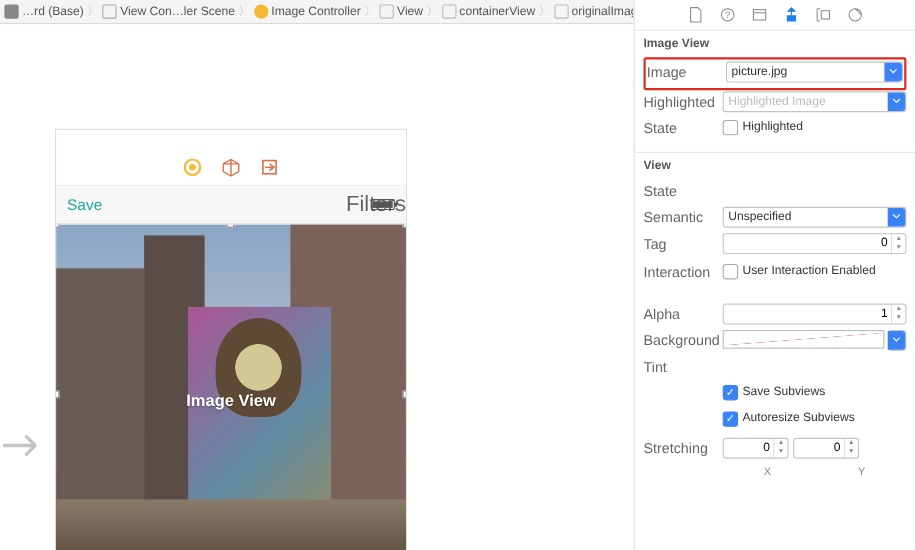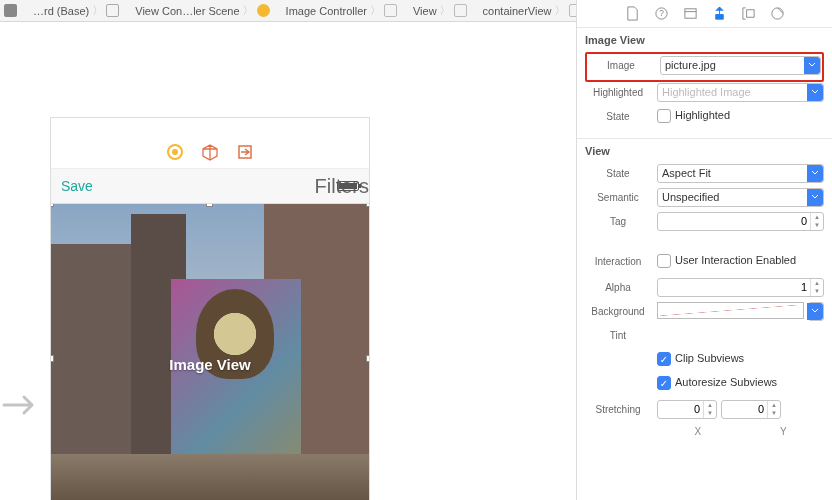--- a/index.html
+++ b/index.html
@@ -1,18 +1,18 @@
 <!DOCTYPE html>
 <html><head>
 <meta charset="utf-8">
 <style>
 *{box-sizing:border-box;margin:0;padding:0;font-family:-apple-system,Helvetica,Arial,sans-serif}
 body{width:832px;height:500px;background:#fff;overflow:hidden;position:relative;font-size:11px;color:#333}
 .crumbs{height:22px;border-bottom:1px solid #d8d8d8;display:flex;align-items:center;padding:0 4px;background:#f4f4f4;width:576px}
-.crumbs .ci{display:flex;align-items:center;gap:16px;white-space:nowrap;color:#555}
+.crumbs .ci{display:flex;align-items:center;gap:3px;white-space:nowrap;color:#555}
 .crumbs .sep{color:#bbb;margin:0 3px}
 .ic{width:13px;height:13px;display:inline-block;border-radius:2px}
 .ic-doc{background:#888}
 .ic-scene{border:1px solid #aaa}
 .ic-vc{background:#f5b82e;border-radius:50%}
 .ic-view{border:1px solid #bbb}
 .canvas{position:absolute;left:0;top:22px;width:576px;height:478px;background:#fff}
 .arrow{position:absolute;left:2px;top:370px;color:#bdbdbd}
 .device{position:absolute;left:50px;top:95px;width:320px;background:#fff;border:1px solid #dcdcdc}
 .status{height:18px}
@@ -39,21 +39,21 @@
 .h-t{left:50%;top:-4px;margin-left:-4px}
 .h-l{left:-4px;top:50%;margin-top:-4px}.h-r{right:-4px;top:50%;margin-top:-4px}
 .insp{position:absolute;right:0;top:0;width:256px;height:500px;border-left:1px solid #dcdcdc;background:#fff;display:flex;flex-direction:column}
 .itabs{height:28px;display:flex;align-items:center;justify-content:center;gap:14px;border-bottom:1px solid #e6e6e6}
 .itabs .t{width:15px;height:15px;color:#888}
 .itabs .t.active{color:#1e7df0}
 .sect{border-top:1px solid #e6e6e6;padding:6px 8px 8px}
 .sect.first{border-top:none}
 .shead{font-size:11px;font-weight:600;color:#555;margin-bottom:6px}
 .row{display:flex;align-items:center;margin-bottom:4px;min-height:20px}
-.row .lab{width:72px;text-align:center;padding-right:6px;color:#666;font-size:10px}
+.row .lab{width:72px;text-align:left;padding-right:6px;color:#666;font-size:13px}
 .row .ctrl{flex:1;display:flex;gap:4px}
 .combo{flex:1;height:19px;border:1px solid #c4c4c4;border-radius:3px;display:flex;align-items:center;padding:0 4px;background:#fff;position:relative;font-size:11px}
 .combo .arr{position:absolute;right:0;top:0;bottom:0;width:16px;background:#3b82f6;border-radius:0 3px 3px 0;display:flex;align-items:center;justify-content:center}
 .combo .arr svg{width:8px;height:8px}
 .combo.grey .arr{background:#e4e4e4}
 .combo .ph{color:#bbb}
 .cb{width:14px;height:14px;border:1px solid #aaa;border-radius:3px;background:#fff;display:inline-flex;align-items:center;justify-content:center;flex-shrink:0}
 .cb.on{background:#3b82f6;border-color:#3b82f6}
 .cb.on:after{content:"✓";color:#fff;font-size:10px}
 .num{width:60px;height:19px;border:1px solid #c4c4c4;border-radius:3px;display:flex;align-items:center;position:relative;background:#fff}
@@ -209,30 +209,20 @@
             <span class="cb"></span>
             <span>Highlighted</span>
           </div>
     </div>
   </div>
 
   <div class="sect">
     <div class="shead">View</div>
     <div class="row">
       <div class="lab">State</div>
-      <div class="ctrl">
-            <div class="combo">
-              <span>Aspect Fit</span>
-              <span class="arr">
-                <svg viewBox="0 0 8 8">
-                  <path d="M1 2l3 3 3-3" stroke="#fff" fill="none"></path>
-                </svg>
-              </span>
-            </div>
-          </div>
     </div>
     <div class="row">
       <div class="lab">Semantic</div>
       <div class="ctrl">
             <div class="combo">
               <span>Unspecified</span>
               <span class="arr">
                 <svg viewBox="0 0 8 8">
                   <path d="M1 2l3 3 3-3" stroke="#fff" fill="none"></path>
                 </svg>
@@ -245,28 +235,28 @@
       <div class="ctrl">
             <div class="num" style="flex:1">
               <input value="0" style="">
               <span class="st">
                 <div>▲</div>
                 <div>▼</div>
               </span>
             </div>
           </div>
     </div>
-    <div class="row" style="margin-top:20px">
+    <div class="row" style="margin-top:6px">
       <div class="lab">Interaction</div>
       <div class="ctrl">
             <span class="cb"></span>
             <span>User Interaction Enabled</span>
           </div>
     </div>
-    <div class="row" style="margin-top:6px">
+    <div class="row" style="margin-top:18px">
       <div class="lab">Alpha</div>
       <div class="ctrl">
             <div class="num" style="flex:1">
               <input value="1" style="">
               <span class="st">
                 <div>▲</div>
                 <div>▼</div>
               </span>
             </div>
           </div>
@@ -286,21 +276,21 @@
             </div>
           </div>
     </div>
     <div class="row">
       <div class="lab">Tint</div>
     </div>
     <div class="row">
           <div class="lab"></div>
           <div class="ctrl">
             <span class="cb on"></span>
-            <span>Clip Subviews</span>
+            <span>Save Subviews</span>
           </div>
         </div>
     <div class="row">
           <div class="lab"></div>
           <div class="ctrl">
             <span class="cb on"></span>
             <span>Autoresize Subviews</span>
           </div>
         </div>
     <div class="row" style="margin-top:6px">

